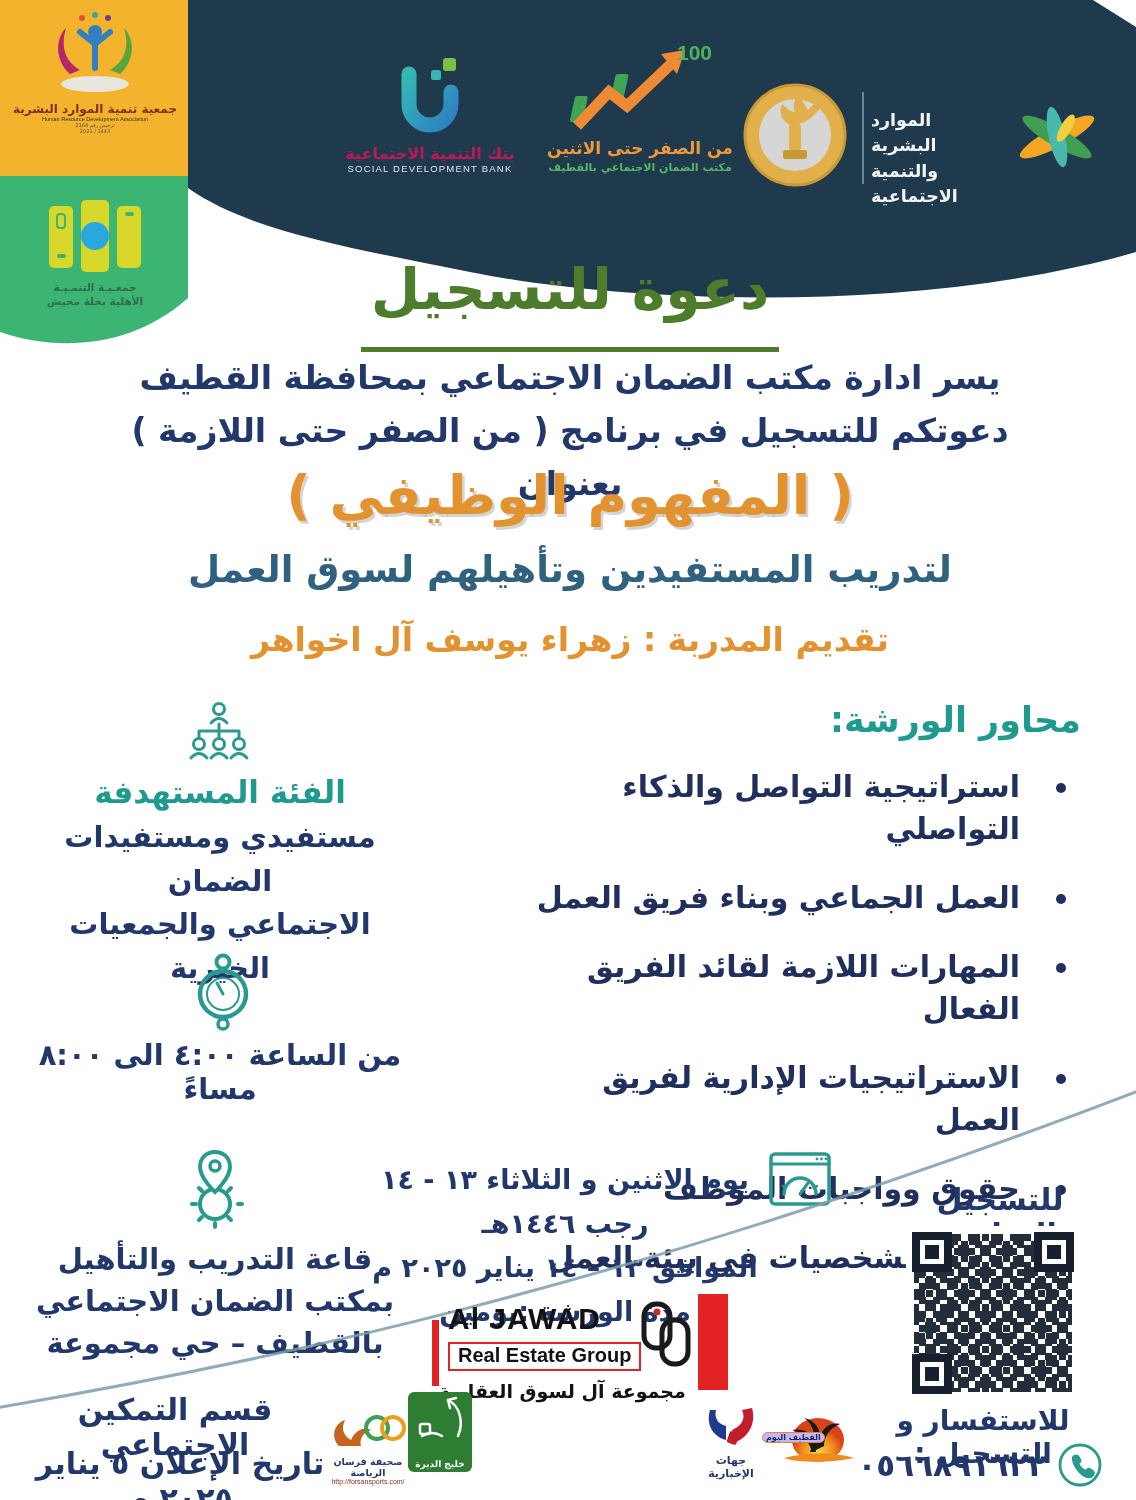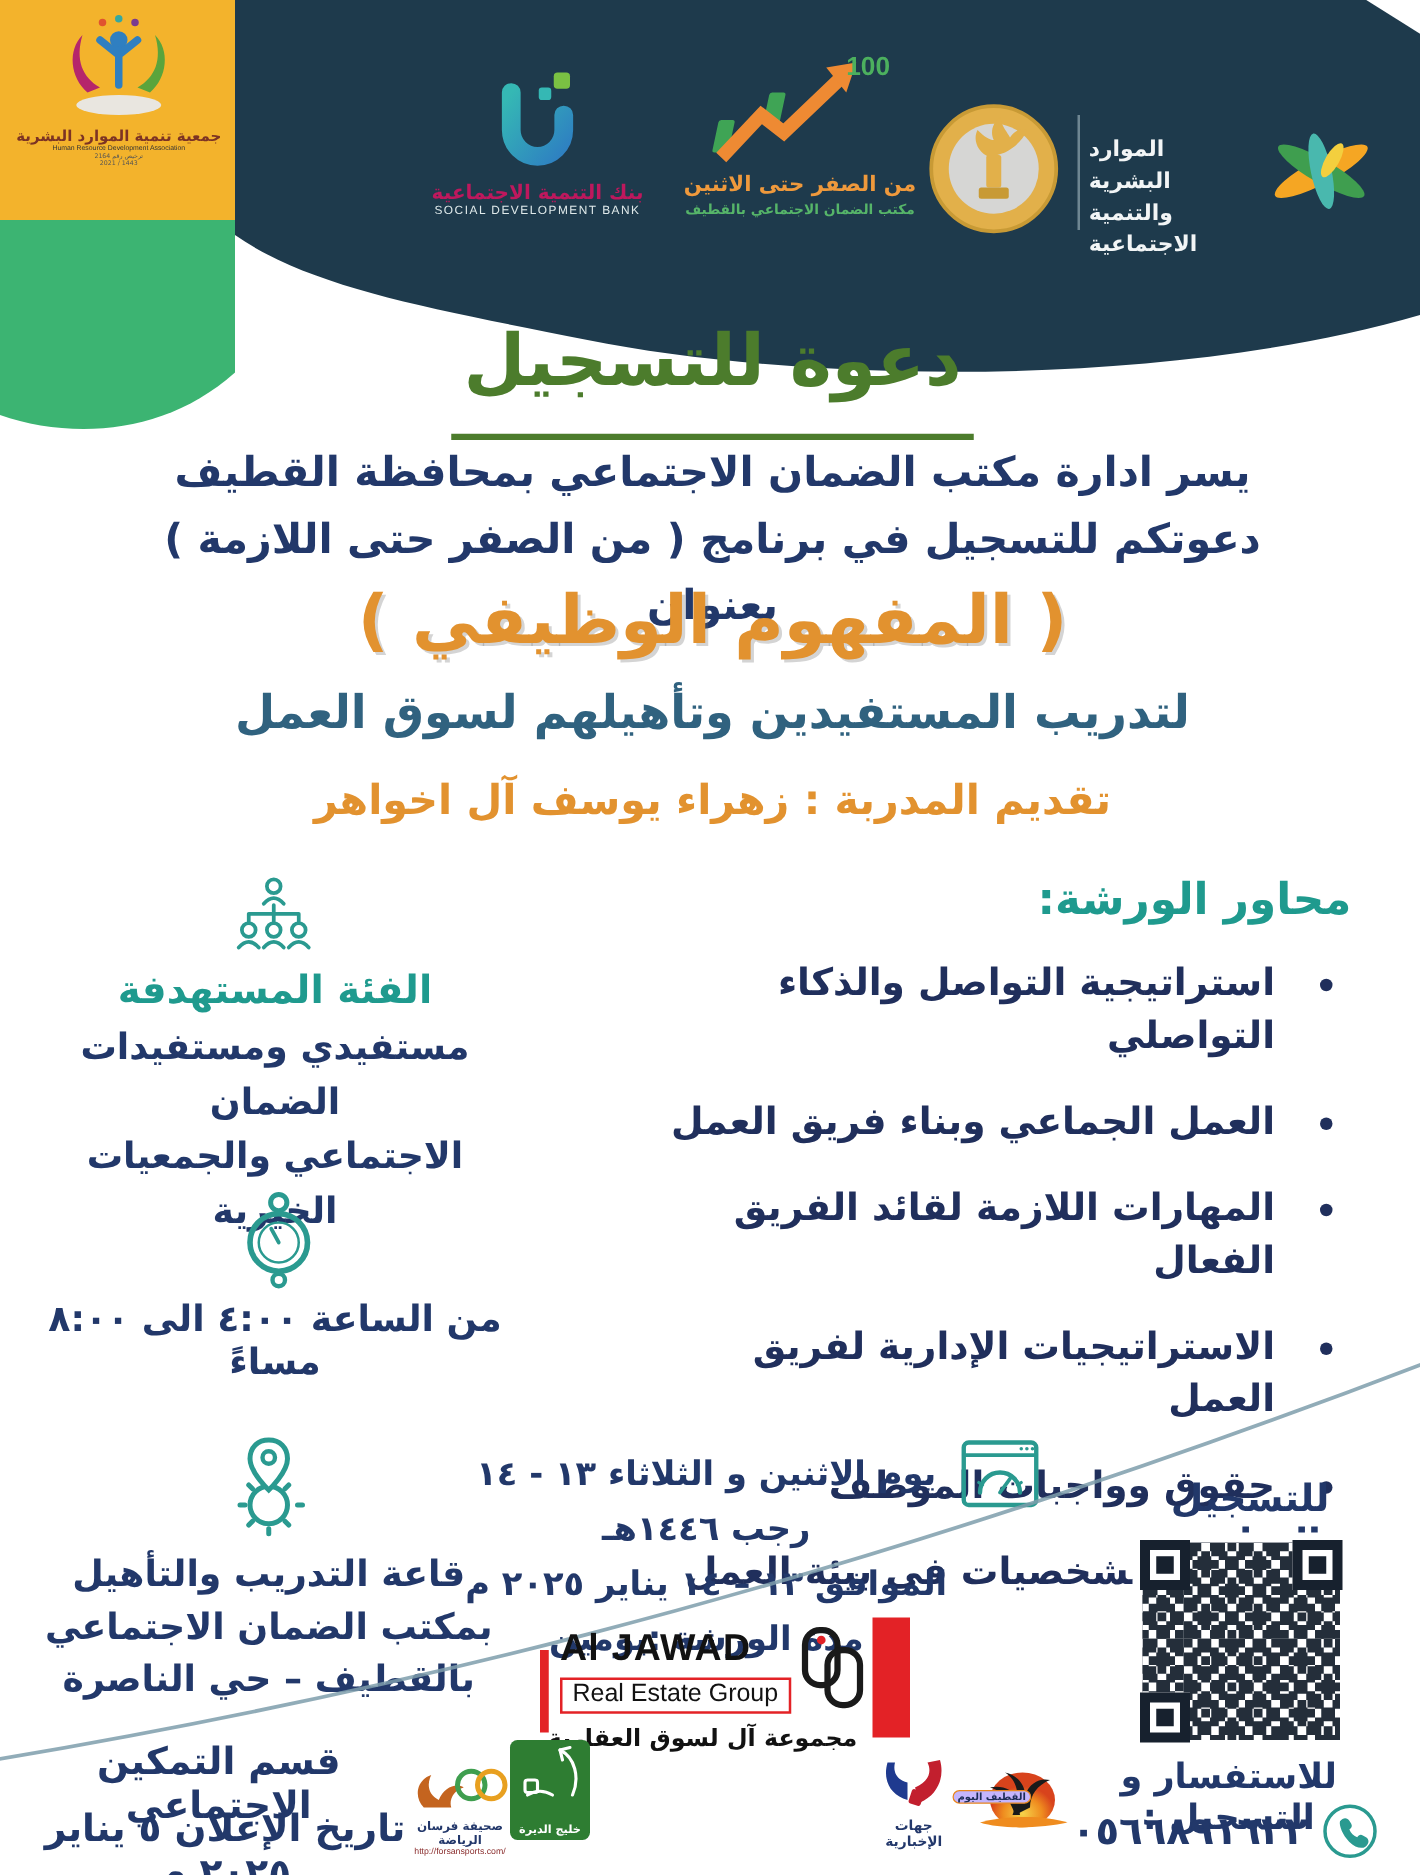--- a/index.html
+++ b/index.html
@@ -74,21 +74,21 @@
   
   .dept{left:20px;top:1392px;width:310px;text-align:center;font-size:30px;}
   .announce{left:10px;top:1446px;width:340px;text-align:center;font-size:30px;}
 
   
   .aljawad{left:432px;top:1298px;width:300px;height:108px;}
   .aj-bar-l{position:absolute;left:0;top:22px;width:7px;height:66px;background:#e32226;}
   .aj-name{position:absolute;left:16px;top:4px;font-family:"Liberation Sans",sans-serif;
            font-weight:bold;font-size:30px;color:#121212;letter-spacing:1px;}
   .aj-sub{position:absolute;left:16px;top:44px;font-family:"Liberation Sans",sans-serif;
-          font-weight:normal;font-size:20px;color:#121212;border:2.5px solid #e32226;
+          font-weight:bold;font-size:20px;color:#121212;border:2.5px solid #e32226;
           padding:0 8px 2px;}
   .aj-mono{position:absolute;left:206px;top:0px;}
   .aj-bar-r{position:absolute;left:266px;top:-4px;width:30px;height:96px;background:#e32226;}
   .aj-ar{position:absolute;left:0;top:82px;width:260px;text-align:center;
          font-size:19px;font-weight:bold;color:#121212;}
 
   .forsan{left:316px;top:1410px;width:104px;text-align:center;}
   .forsan-ar{font-size:9.5px;font-weight:bold;color:#23386b;margin-top:-2px;}
   .forsan-url{font-size:7px;color:#8a2d2d;font-family:"Liberation Sans",sans-serif;}
   .khaleej{left:408px;top:1392px;width:64px;height:80px;background:#2e7d32;border-radius:6px;text-align:center;}
@@ -121,20 +121,33 @@
       <circle cx="42" cy="8" r="3" fill="#e0532f"></circle>
         <circle cx="55" cy="5" r="3" fill="#35a8a0"></circle>
         <circle cx="68" cy="8" r="3" fill="#7a3b8f"></circle>
     </svg>
     <div class="rtl hrda-ar">جمعية تنمية الموارد البشرية</div>
     <div class="hrda-en">Human Resource Development Association</div>
     <div class="rtl hrda-lic">ترخيص رقم 2164</div>
     <div class="hrda-lic">2021 / 1443</div>
   </div>
 
+  <div class="abs ahlia-box">
+    <svg width="104" height="78" viewBox="0 0 104 78">
+      <rect x="6" y="8" width="24" height="62" rx="5" fill="#d8d82a"></rect>
+      <rect x="38" y="2" width="28" height="72" rx="5" fill="#d8d82a"></rect>
+      <rect x="74" y="8" width="24" height="62" rx="5" fill="#d8d82a"></rect>
+      <circle cx="52" cy="38" r="14" fill="#29a8df"></circle>
+      <rect x="14" y="16" width="8" height="14" rx="3" fill="none" stroke="#3cb472" stroke-width="2"></rect>
+      <rect x="82" y="14" width="9" height="4" rx="2" fill="#3cb472"></rect>
+      <rect x="14" y="56" width="9" height="4" rx="2" fill="#3cb472"></rect>
+    </svg>
+    <div class="rtl ahlia-txt">جمعـيـة التنمـيـة</div>
+    <div class="rtl ahlia-txt">الأهلية بحلة محيش</div>
+  </div>
 
   <div class="abs sdb-box">
     <svg width="74" height="88" viewBox="0 0 74 88">
       <defs>
         <linearGradient id="sdbg" x1="0" y1="0" x2="1" y2="1">
           <stop offset="0" stop-color="#35b8b4"></stop>
             <stop offset="1" stop-color="#2e7fc2"></stop>
         </linearGradient>
       </defs>
       <path d="M16,22 L16,52 A21,21 0 0 0 58,52 L58,40" fill="none" stroke="url(#sdbg)" stroke-width="15" stroke-linecap="round"></path>
@@ -255,21 +268,21 @@
         <circle cx="37" cy="56" r="15"></circle>
         <path d="M37,37 V33 M37,75 V79 M18,56 H14 M60,56 H64 M24,43 l-3,-3 M50,69 l3,3 M24,69 l-3,3 M50,43 l3,-3"></path>
       </g>
       <path d="M37,4 C28,4 22,10 22,19 C22,30 37,44 37,44 C37,44 52,30 52,19 C52,10 46,4 37,4 Z" fill="#ffffff" stroke-width="4"></path>
       <circle cx="37" cy="18" r="5" stroke-width="3.5"></circle>
     </g>
   </svg>
   <div class="abs venue-text b navy">
     <div class="rtl">قاعة التدريب والتأهيل</div>
     <div class="rtl">بمكتب الضمان الاجتماعي</div>
-    <div class="rtl">بالقطيف – حي الناصرة</div>
+    <div class="rtl">بالقطيف – حي مجموعة</div>
   </div>
 
   <svg class="abs" style="left:768px;top:1150px;" width="64" height="60" viewBox="0 0 64 60">
     <g fill="none" stroke="#2a9a90" stroke-linecap="round">
       <rect x="3" y="4" width="58" height="50" rx="4" stroke-width="3.5"></rect>
       <path d="M3,14 H61" stroke-width="3"></path>
       <circle cx="49" cy="9" r="1.4" fill="#2a9a90" stroke="none"></circle>
       <circle cx="53.5" cy="9" r="1.4" fill="#2a9a90" stroke="none"></circle>
       <circle cx="58" cy="9" r="1.4" fill="#2a9a90" stroke="none"></circle>
       <path d="M16,44 a16,16 0 0 1 32,0" stroke-width="3.5"></path>

